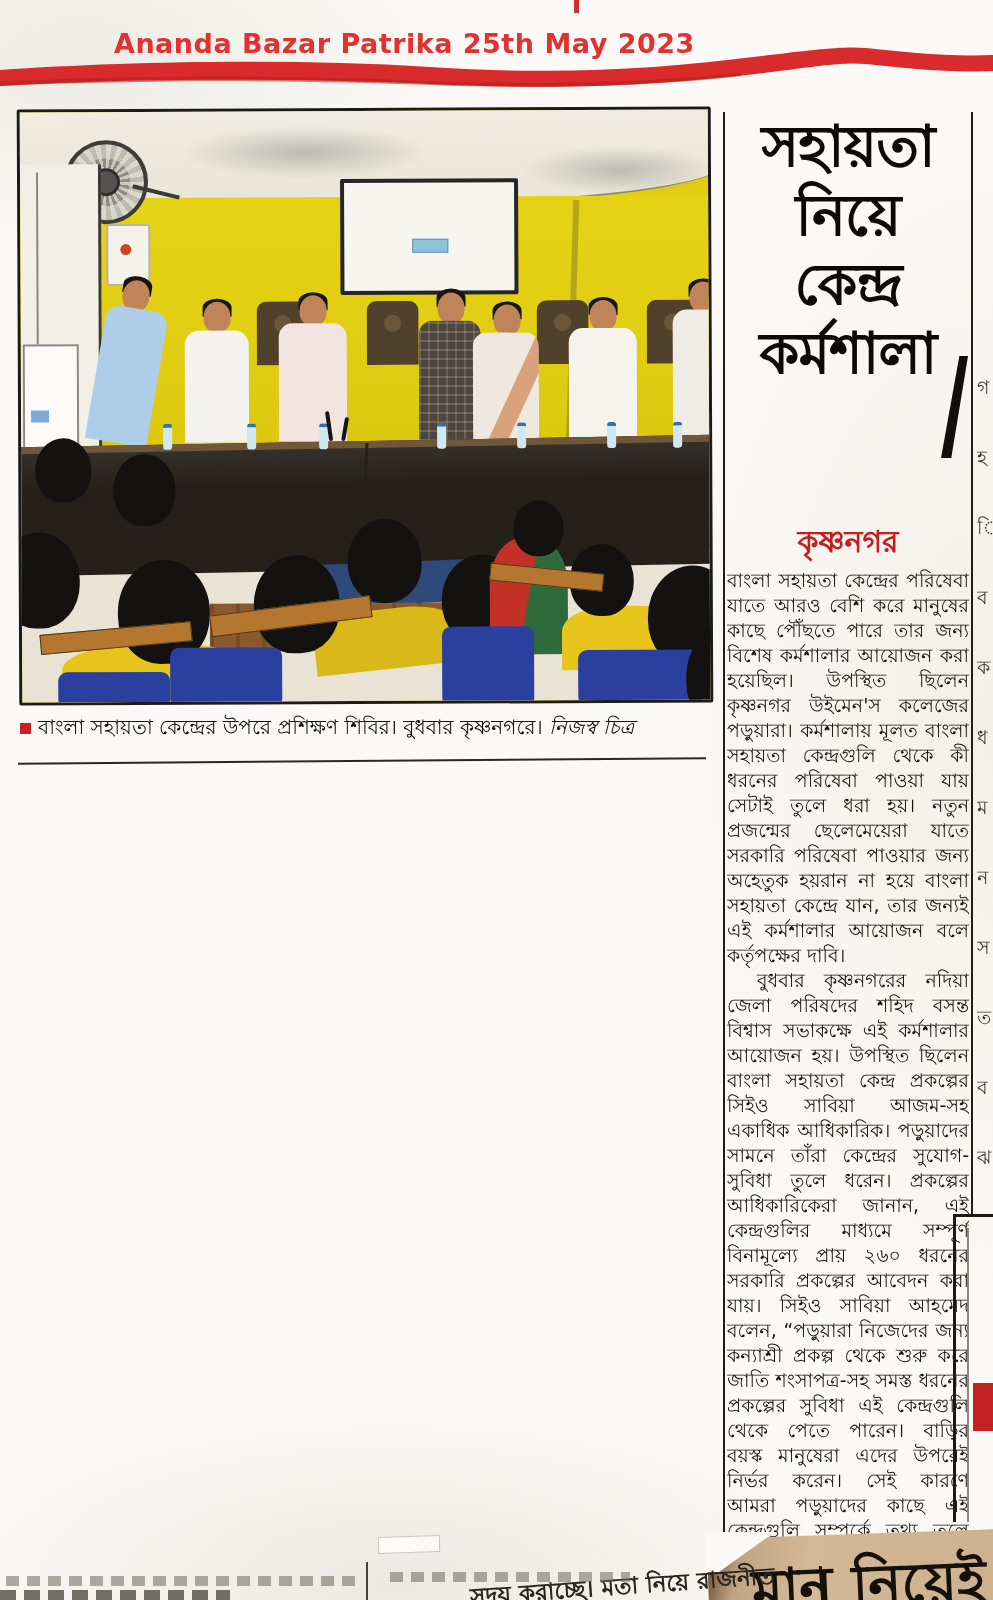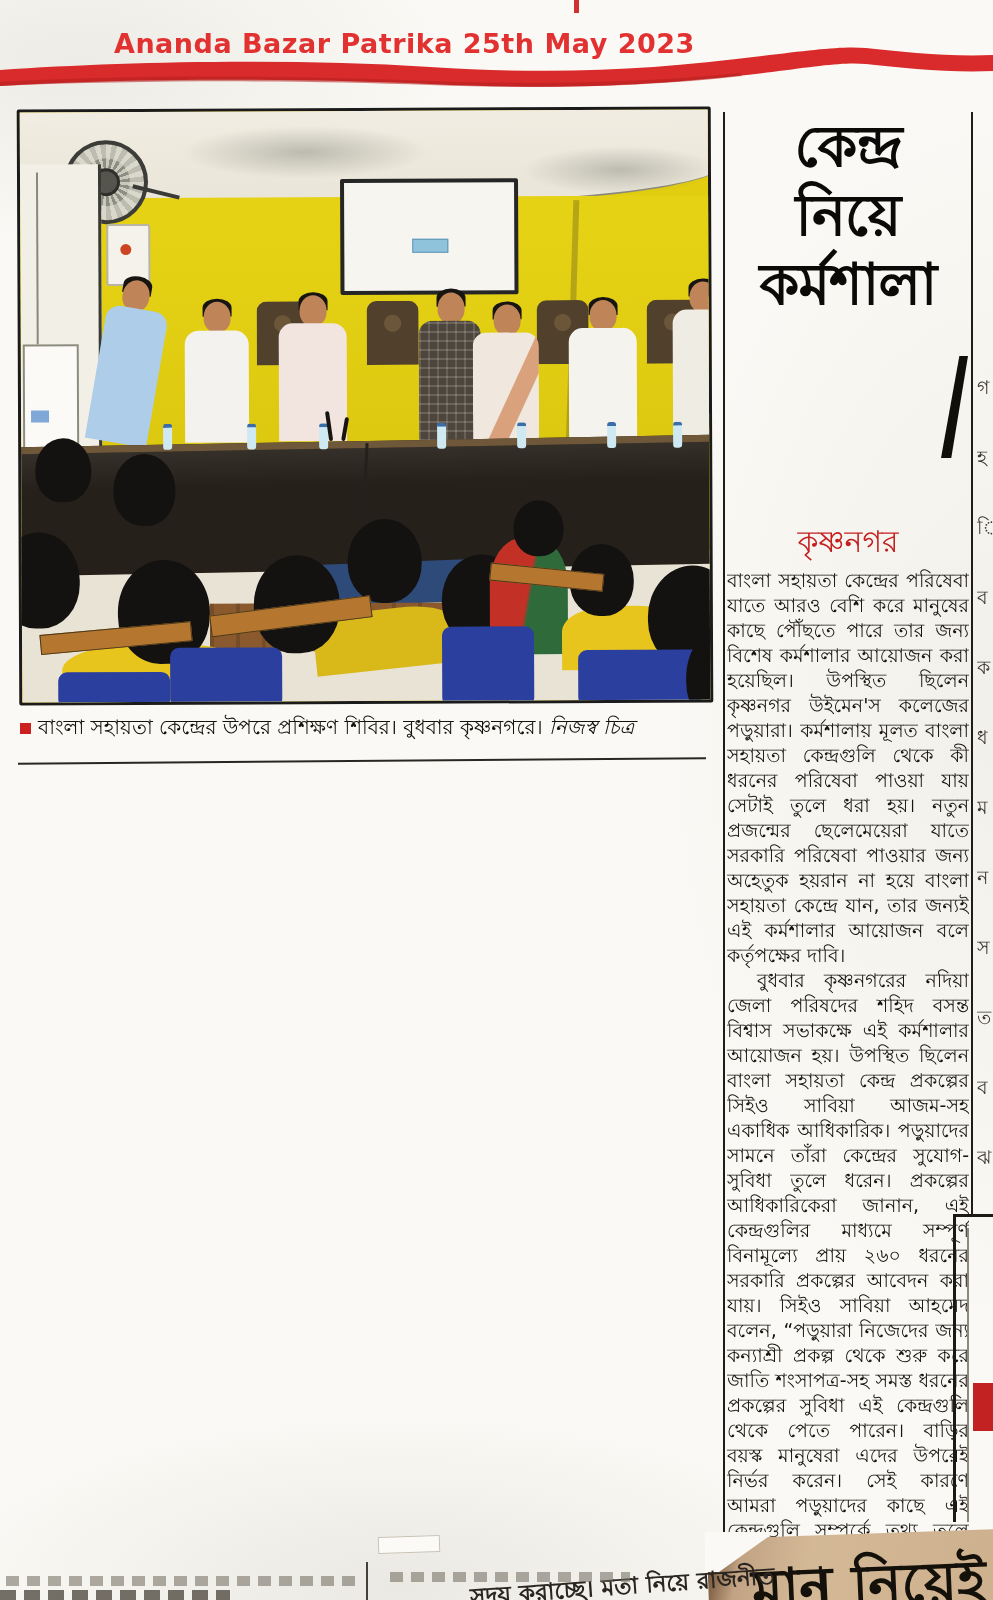--- a/index.html
+++ b/index.html
@@ -80,21 +80,21 @@
   .cap-rule{position:absolute; left:18px; top:760px; width:688px; height:2px; background:#2a2722; transform:rotate(-.45deg);}
   
   .col-rule-left{position:absolute; left:723px; top:112px; width:2px; height:1432px; background:#201d18;}
   .col-rule-right{position:absolute; left:971px; top:112px; width:2px; height:1104px; background:#201d18;}
   .headline{position:absolute; left:728px; top:112px; width:240px; text-align:center;
     font-size:57px; line-height:69px; font-weight:700; color:#0b0a08; letter-spacing:-1px;}
   .byline-wrap{position:absolute; left:728px; top:478px; width:240px; text-align:center;}
   .byline{display:inline-block; font-size:20px; font-weight:700; color:#17140f;
     border-bottom:2.5px solid #17140f; padding:0 6px 7px;}
   .dateline{position:absolute; left:728px; top:518px; width:240px; text-align:center;
-    font-size:30px; font-weight:400; color:#c41f1f;}
+    font-size:30px; font-weight:700; color:#c41f1f;}
   .bodytext{position:absolute; left:727px; top:568px; width:242px; height:988px; overflow:hidden;
     font-size:19px; line-height:25px; text-align:justify; color:#181510;}
   .bodytext p{margin:0;}
   .bodytext p + p{text-indent:30px;}
   
   .edge-frags{position:absolute; left:977px; top:352px; width:16px; height:860px; overflow:hidden;
     font-size:19px; color:#3a362e; line-height:70px; text-align:left;}
   .edge-frags span{display:block;}
   .adj-stroke{position:absolute; left:941px; top:356px; width:27px; height:102px; background:#100f0c;
     clip-path:polygon(100% 0, 68% 0, 0 100%, 38% 100%);}
@@ -240,22 +240,23 @@
   <div class="caption">
     <span class="cap-bullet"></span><span>বাংলা সহায়তা কেন্দ্রের উপরে প্রশিক্ষণ শিবির। বুধবার কৃষ্ণনগরে।</span>
     <span class="cap-credit">নিজস্ব চিত্র</span>
   </div>
   <div class="cap-rule"></div>
 
   <div class="col-rule-left"></div>
   <div class="col-rule-right"></div>
 
   <div class="headline">
+    <div>সহায়তা</div>
+    <div>নিয়ে</div>
     <div>কেন্দ্র</div>
-    <div>নিয়ে</div>
     <div>কর্মশালা</div>
   </div>
 
   <div class="dateline">কৃষ্ণনগর</div>
 
   <div class="bodytext">
     <p>বাংলা সহায়তা কেন্দ্রের পরিষেবা যাতে আরও বেশি করে মানুষের কাছে পৌঁছতে পারে তার জন্য বিশেষ কর্মশালার আয়োজন করা হয়েছিল। উপস্থিত ছিলেন কৃষ্ণনগর উইমেন'স কলেজের পড়ুয়ারা। কর্মশালায় মূলত বাংলা সহায়তা কেন্দ্রগুলি থেকে কী ধরনের পরিষেবা পাওয়া যায় সেটাই তুলে ধরা হয়। নতুন প্রজন্মের ছেলেমেয়েরা যাতে সরকারি পরিষেবা পাওয়ার জন্য অহেতুক হয়রান না হয়ে বাংলা সহায়তা কেন্দ্রে যান, তার জন্যই এই কর্মশালার আয়োজন বলে কর্তৃপক্ষের দাবি।</p>
     <p>বুধবার কৃষ্ণনগরের নদিয়া জেলা পরিষদের শহিদ বসন্ত বিশ্বাস সভাকক্ষে এই কর্মশালার আয়োজন হয়। উপস্থিত ছিলেন বাংলা সহায়তা কেন্দ্র প্রকল্পের সিইও সাবিয়া আজম-সহ একাধিক আধিকারিক। পড়ুয়াদের সামনে তাঁরা কেন্দ্রের সুযোগ-সুবিধা তুলে ধরেন। প্রকল্পের আধিকারিকেরা জানান, এই কেন্দ্রগুলির মাধ্যমে সম্পূর্ণ বিনামূল্যে প্রায় ২৬০ ধরনের সরকারি প্রকল্পের আবেদন করা যায়। সিইও সাবিয়া আহমেদ বলেন, “পড়ুয়ারা নিজেদের জন্য কন্যাশ্রী প্রকল্প থেকে শুরু করে জাতি শংসাপত্র-সহ সমস্ত ধরনের প্রকল্পের সুবিধা এই কেন্দ্রগুলি থেকে পেতে পারেন। বাড়ির বয়স্ক মানুষেরা এদের উপরেই নির্ভর করেন। সেই কারণে আমরা পড়ুয়াদের কাছে এই কেন্দ্রগুলি সম্পর্কে তথ্য তুলে ধরতে চাইছি।” কর্মশালায় উপস্থিত পড়ুয়াদের মধ্যে দ্বিতীয় বর্ষের ছাত্রী মৌমিতা বসাক বলেন, “আমরা এত কিছু জানতামই না। এ বার থেকে সমস্ত কাজই বাংলা সহায়তা কেন্দ্র থেকে করার চেষ্টা করব।” কৃষ্ণনগর উইমেন'স কলেজের শিক্ষিকা জয়শ্রী মণ্ডল বলেন, “এই ধরনের কর্মশালা আরও বেশি করার প্রয়োজন আছে। আমাদের পড়ুয়ারা অনেকটাই উপকৃত হল।”</p>
   </div>
 

